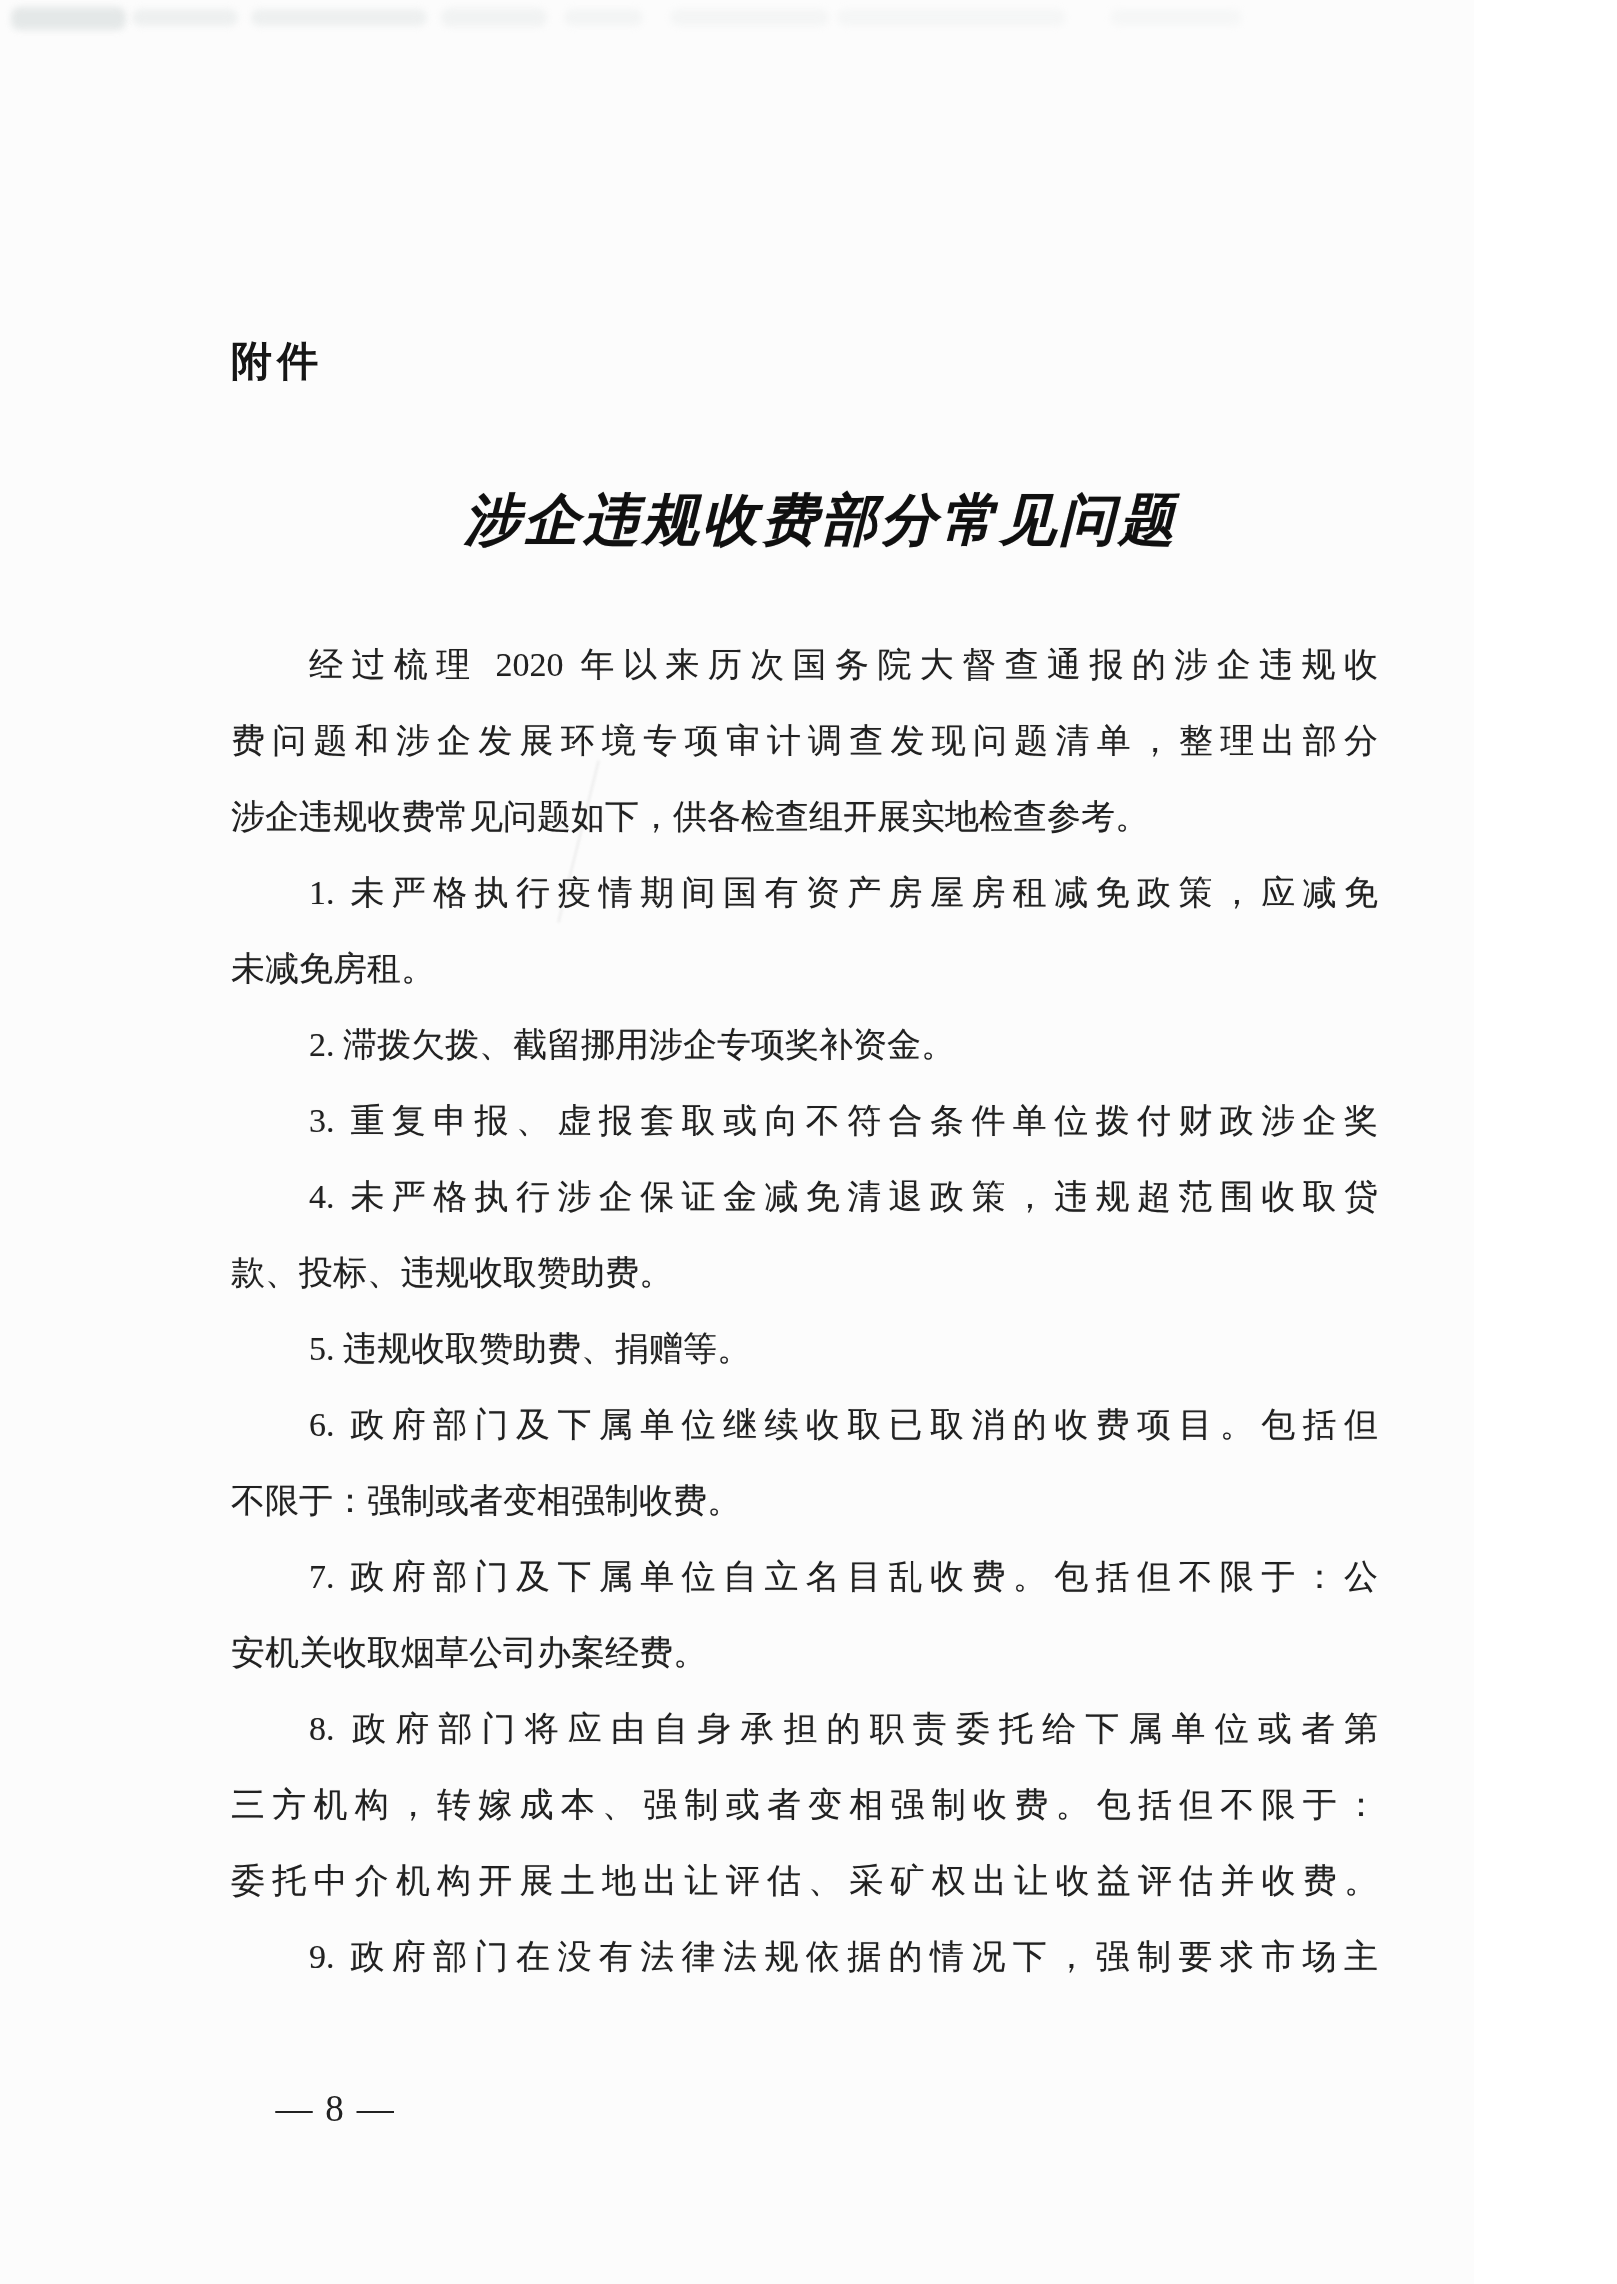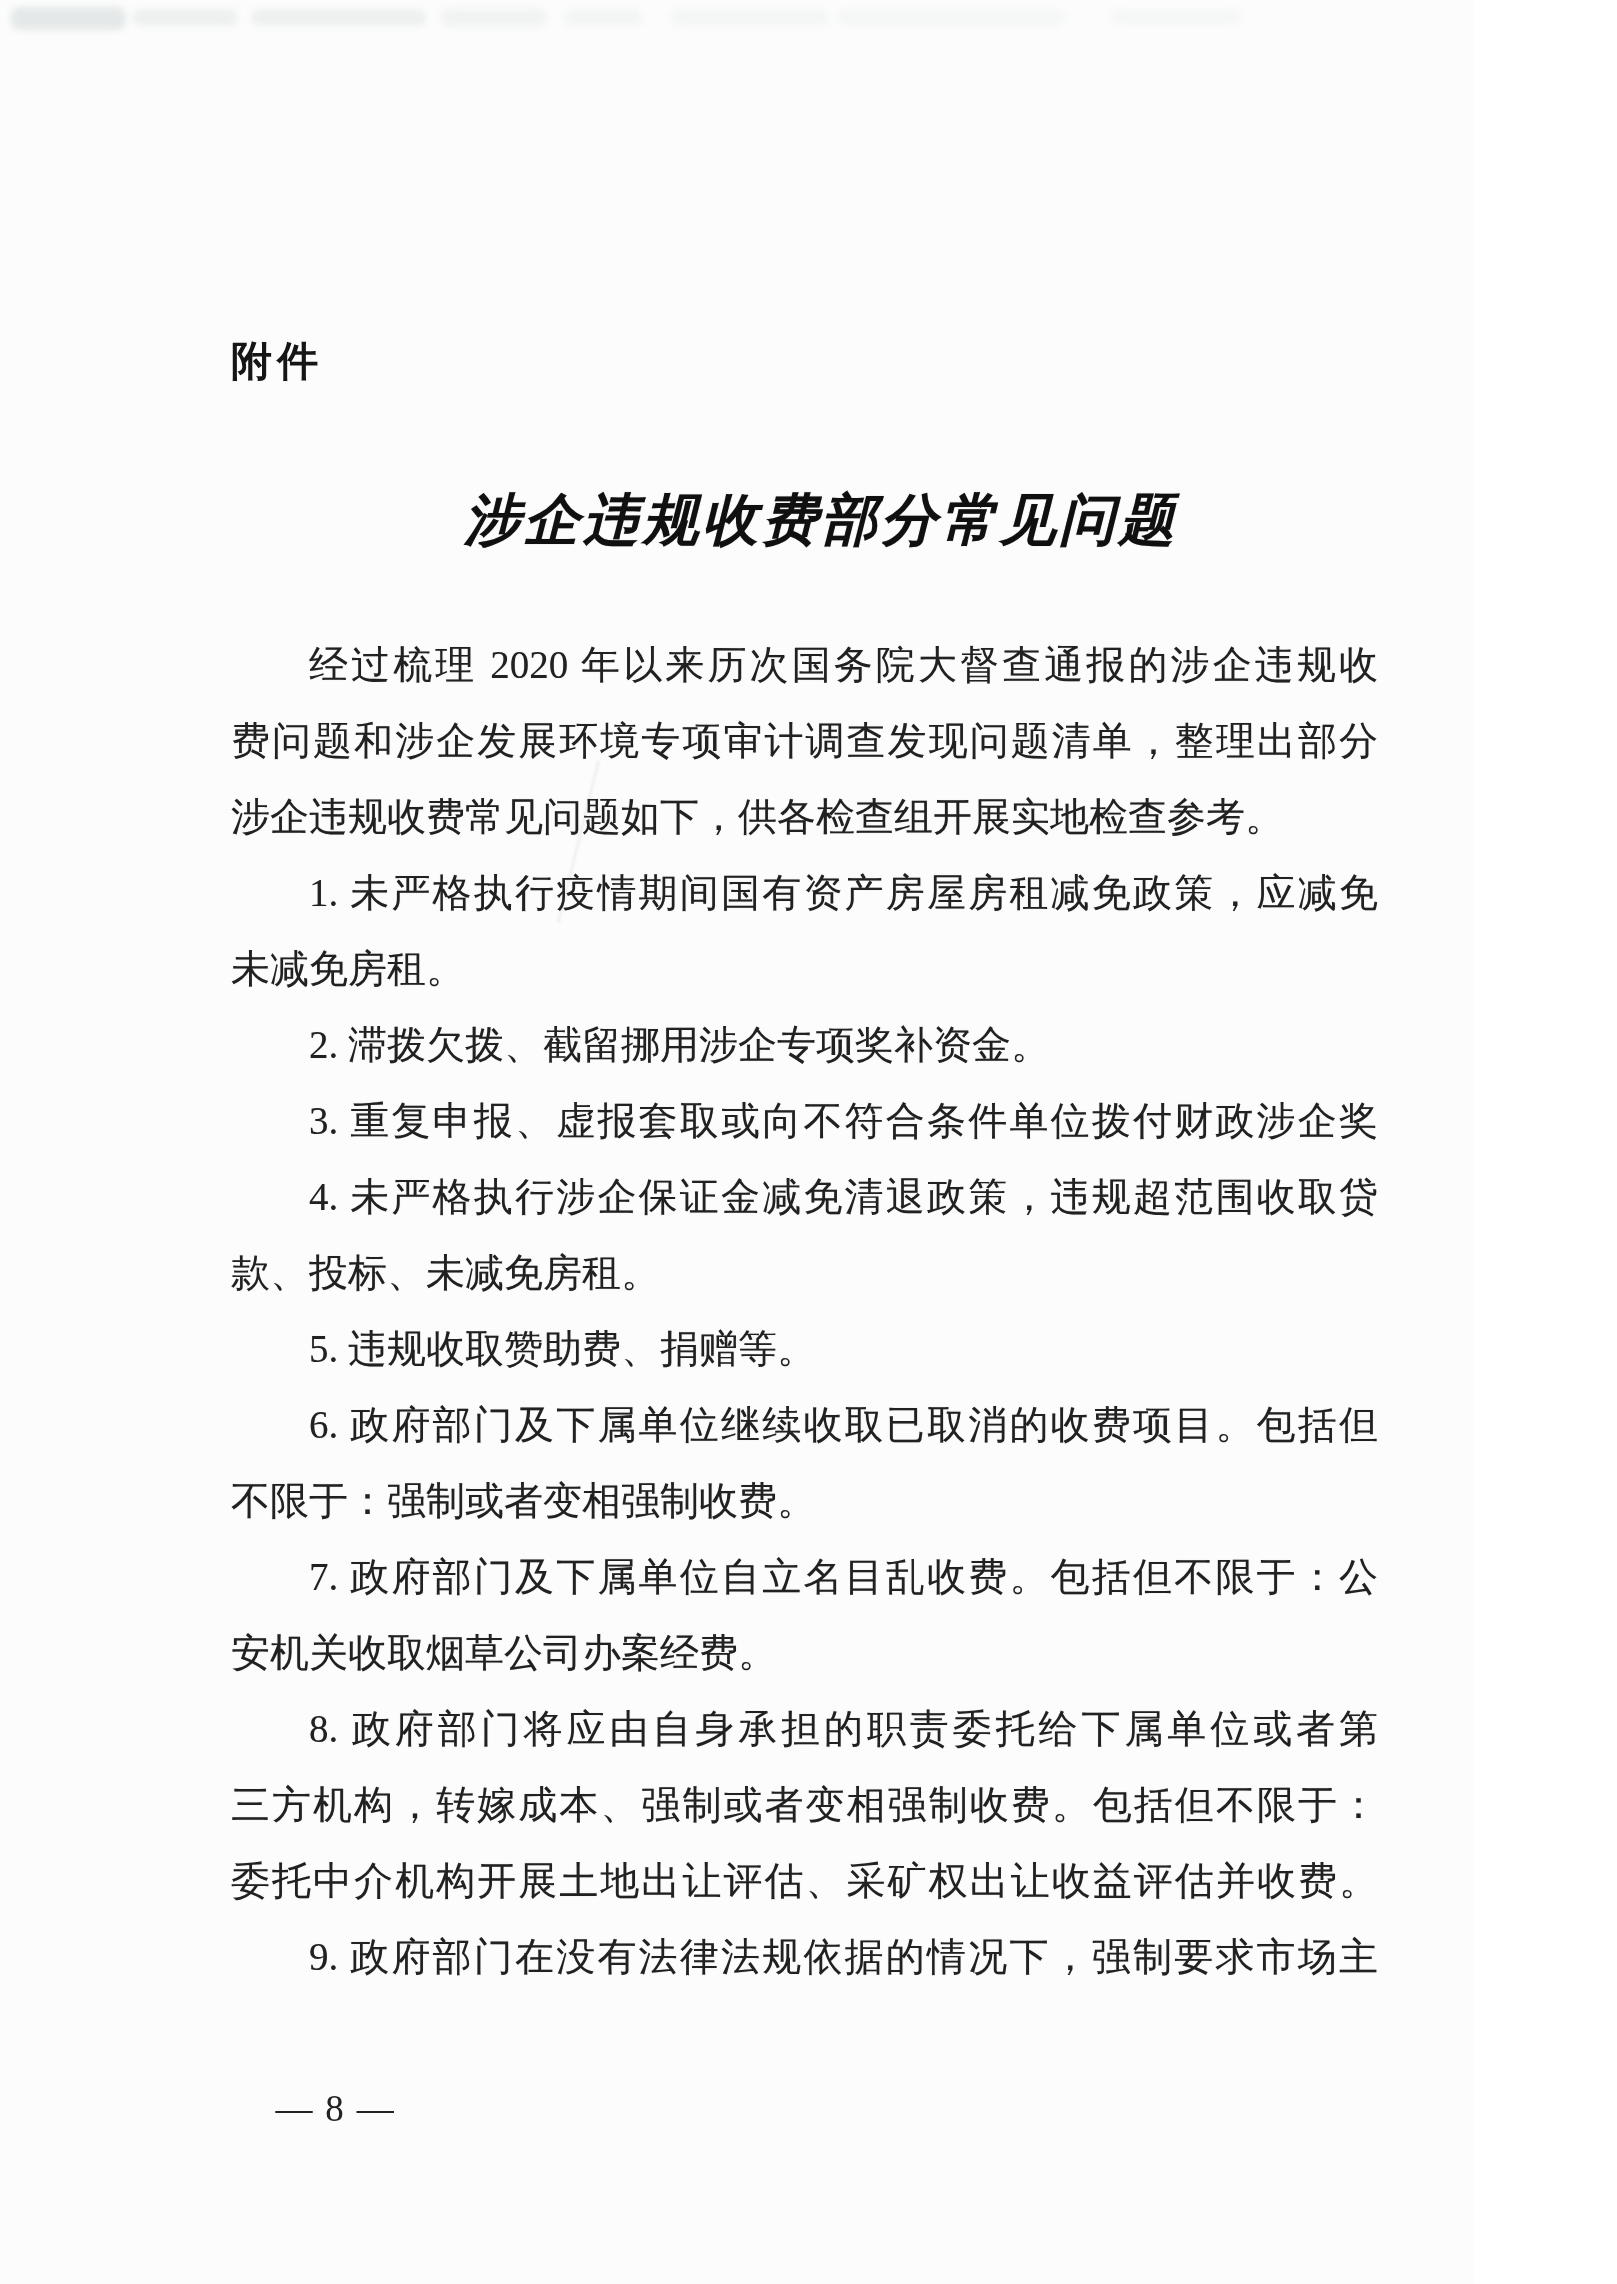--- a/index.html
+++ b/index.html
@@ -67,21 +67,21 @@
   }
   .body-lines {
     position: absolute;
     left: 231px;
     top: 627px;
     width: 1147px;
   }
   .line {
     height: 76px;
     line-height: 76px;
-    font-size: 39px;
+    font-size: 34px;
     color: #212121;
     text-shadow: 0 0 0.9px rgba(0,0,0,0.25);
     white-space: nowrap;
     text-align: left;
   }
   .line.indent { padding-left: 78px; }
   .line.stretch {
     white-space: normal;
     text-align: justify;
     text-align-last: justify;
@@ -122,21 +122,21 @@
   <div class="body-lines">
 
   <div class="line indent stretch">经过梳理 2020 年以来历次国务院大督查通报的涉企违规收</div>
       <div class="line stretch">费问题和涉企发展环境专项审计调查发现问题清单，整理出部分</div>
       <div class="line">涉企违规收费常见问题如下，供各检查组开展实地检查参考。</div>
       <div class="line indent stretch">1. 未严格执行疫情期间国有资产房屋房租减免政策，应减免</div>
       <div class="line">未减免房租。</div>
       <div class="line indent">2. 滞拨欠拨、截留挪用涉企专项奖补资金。</div>
       <div class="line indent stretch">3. 重复申报、虚报套取或向不符合条件单位拨付财政涉企奖</div>
       <div class="line indent stretch">4. 未严格执行涉企保证金减免清退政策，违规超范围收取贷</div>
-      <div class="line">款、投标、未减免房租。</div>
+      <div class="line">款、投标、违规收取赞助费。</div>
       <div class="line indent">5. 违规收取赞助费、捐赠等。</div>
       <div class="line indent stretch">6. 政府部门及下属单位继续收取已取消的收费项目。包括但</div>
       <div class="line">不限于：强制或者变相强制收费。</div>
       <div class="line indent stretch">7. 政府部门及下属单位自立名目乱收费。包括但不限于：公</div>
       <div class="line">安机关收取烟草公司办案经费。</div>
       <div class="line indent stretch">8. 政府部门将应由自身承担的职责委托给下属单位或者第</div>
       <div class="line stretch">三方机构，转嫁成本、强制或者变相强制收费。包括但不限于：</div>
       <div class="line stretch">委托中介机构开展土地出让评估、采矿权出让收益评估并收费。</div>
       <div class="line indent stretch">9. 政府部门在没有法律法规依据的情况下，强制要求市场主</div>
     </div>

